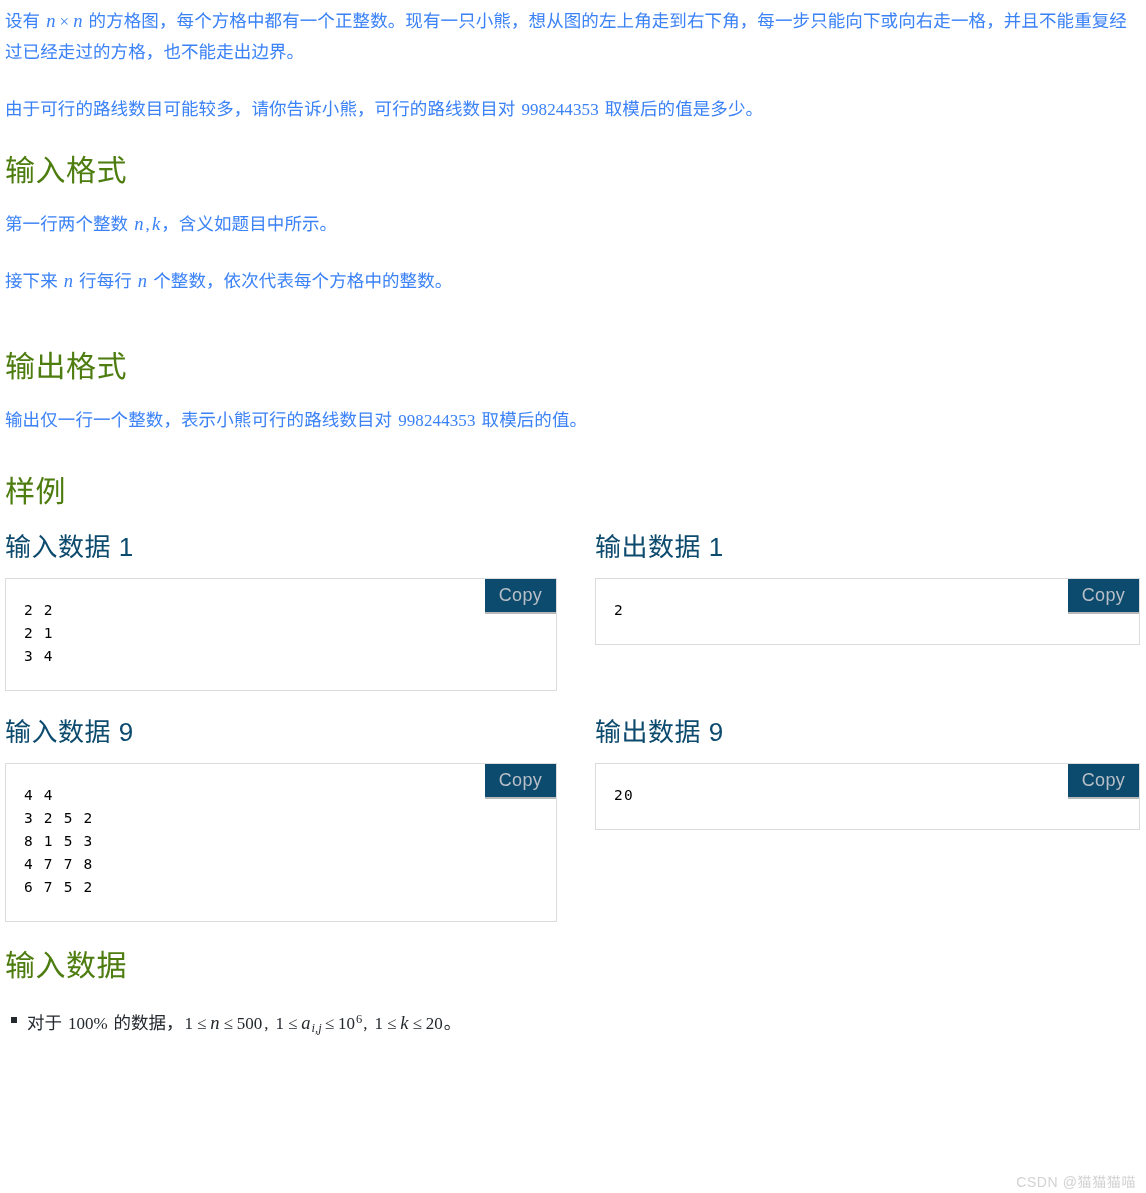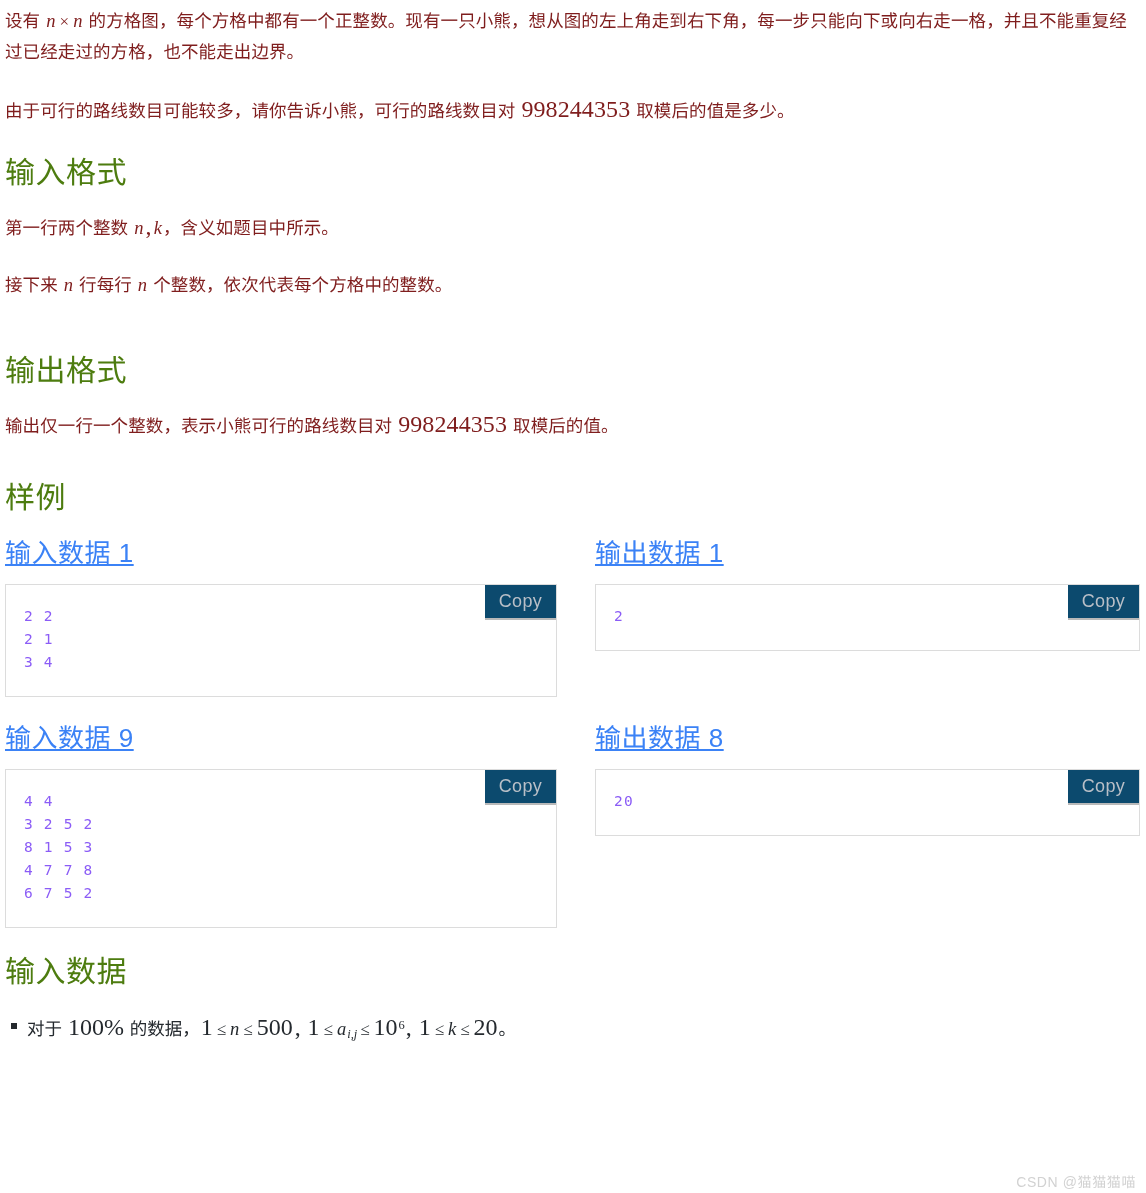--- a/index.html
+++ b/index.html
@@ -28,36 +28,36 @@
     padding: 0 6px 0 5px;
     box-sizing: border-box;
     width: 1146px;
   }
 
   
   p.para {
     margin: 0 0 26px 0;
     font-size: 17.5px;
     line-height: 31px;
-    color: #7f1d1d;
+    color: #3b82f6;
     letter-spacing: 0.1px;
   }
   p.para:first-child { margin-top: 6px; }
 
   
   .mi {
     font-family: "Liberation Serif", "DejaVu Serif", serif;
     font-style: italic;
     font-size: 18.5px;
     padding: 0 1px;
   }
   .mn {
     font-family: "Liberation Serif", "DejaVu Serif", serif;
     font-style: normal;
-    font-size: 24px;
+    font-size: 17px;
     padding: 0 1px;
   }
   .mop {
     font-family: "Liberation Serif", "DejaVu Serif", serif;
     font-style: normal;
     font-size: 17px;
     padding: 0 3px;
   }
   .msub {
     font-family: "Liberation Serif", "DejaVu Serif", serif;
@@ -81,23 +81,22 @@
     line-height: 40px;
     color: #4d7c0f;
     letter-spacing: 0.5px;
   }
   h3.sub {
     margin: 0 0 14px 0;
     padding: 0;
     font-weight: 400;
     font-size: 26px;
     line-height: 34px;
-    color: #3b82f6;
+    color: #0c4a6e;
     letter-spacing: 0.5px;
-    text-decoration: underline;
   }
 
   
   .samples {
     display: block;
     width: 100%;
   }
   .sample-row {
     display: flex;
     flex-direction: row;
@@ -115,21 +114,21 @@
     background: #ffffff;
     box-sizing: border-box;
     overflow: hidden;
   }
   pre.code {
     margin: 0;
     padding: 20px 18px 22px 18px;
     font-family: "DejaVu Sans Mono", "Liberation Mono", monospace;
     font-size: 14.5px;
     line-height: 23px;
-    color: #8b5cf6;
+    color: #000000;
     white-space: pre;
     background: transparent;
     letter-spacing: 1.2px;
   }
   .copy-btn {
     position: absolute;
     top: 0;
     right: 0;
     background: #0c4a6e;
     border: none;
@@ -237,21 +236,21 @@
           <div class="codewrap">
             <pre class="code">4 4
 3 2 5 2
 8 1 5 3
 4 7 7 8
 6 7 5 2</pre>
             <button class="copy-btn">Copy</button>
           </div>
         </div>
         <div class="sample-col right">
-          <h3 class="sub">输出数据 8</h3>
+          <h3 class="sub">输出数据 9</h3>
           <div class="codewrap">
             <pre class="code">20</pre>
             <button class="copy-btn">Copy</button>
           </div>
         </div>
       </div>
     </div>
 
     <div class="spacer-24"></div>
 

